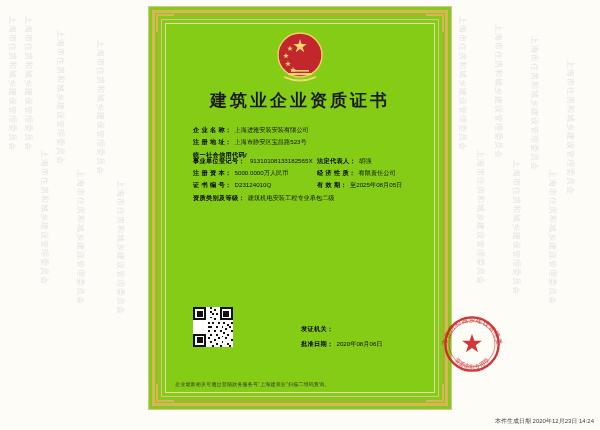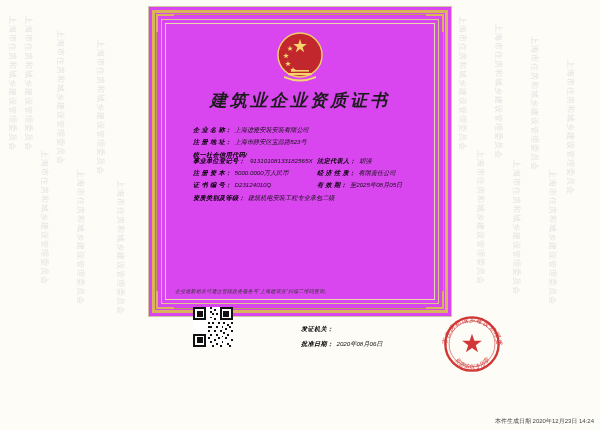--- a/index.html
+++ b/index.html
@@ -19,25 +19,24 @@
   .page {
     position: absolute;
     left: 0; top: 0;
     width: 600px; height: 430px;
     background: #fdfcf7;
   }
 
   .cert-outer {
     position: absolute;
     left: 148px; top: 6px;
-    width: 304px; height: 311px;
-    background: #d946ef;
+    width: 304px; height: 404px;
+    background: #84cc16;
     border: 1px solid #cfc3a4;
     box-sizing: border-box;
-    font-style: italic;
   }
   .cert-band {
     position: absolute;
     left: 3px; top: 3px; right: 3px; bottom: 3px;
     border: 3px solid #d9b45b;
     box-sizing: border-box;
   }
   .cert-band:after {
     content: "";
     position: absolute;

